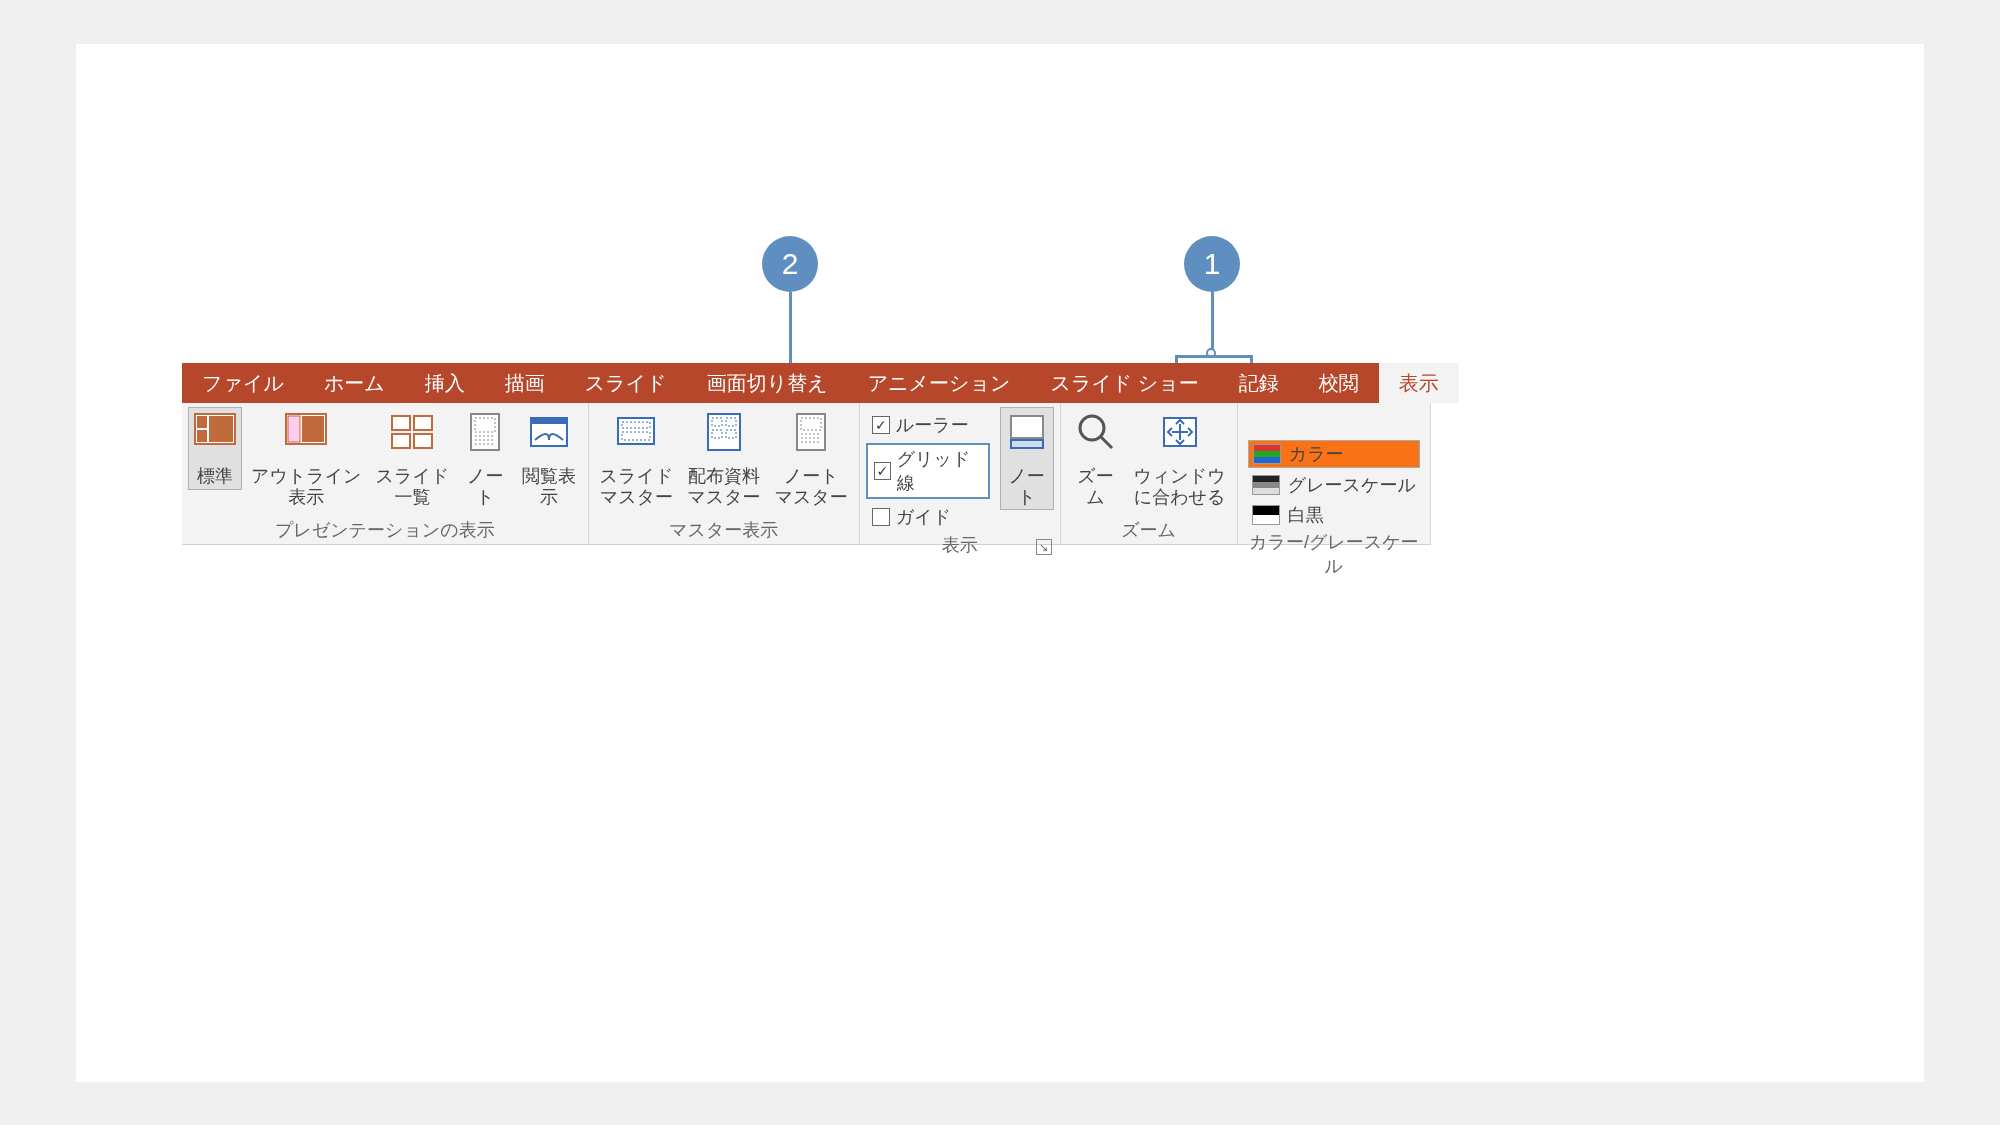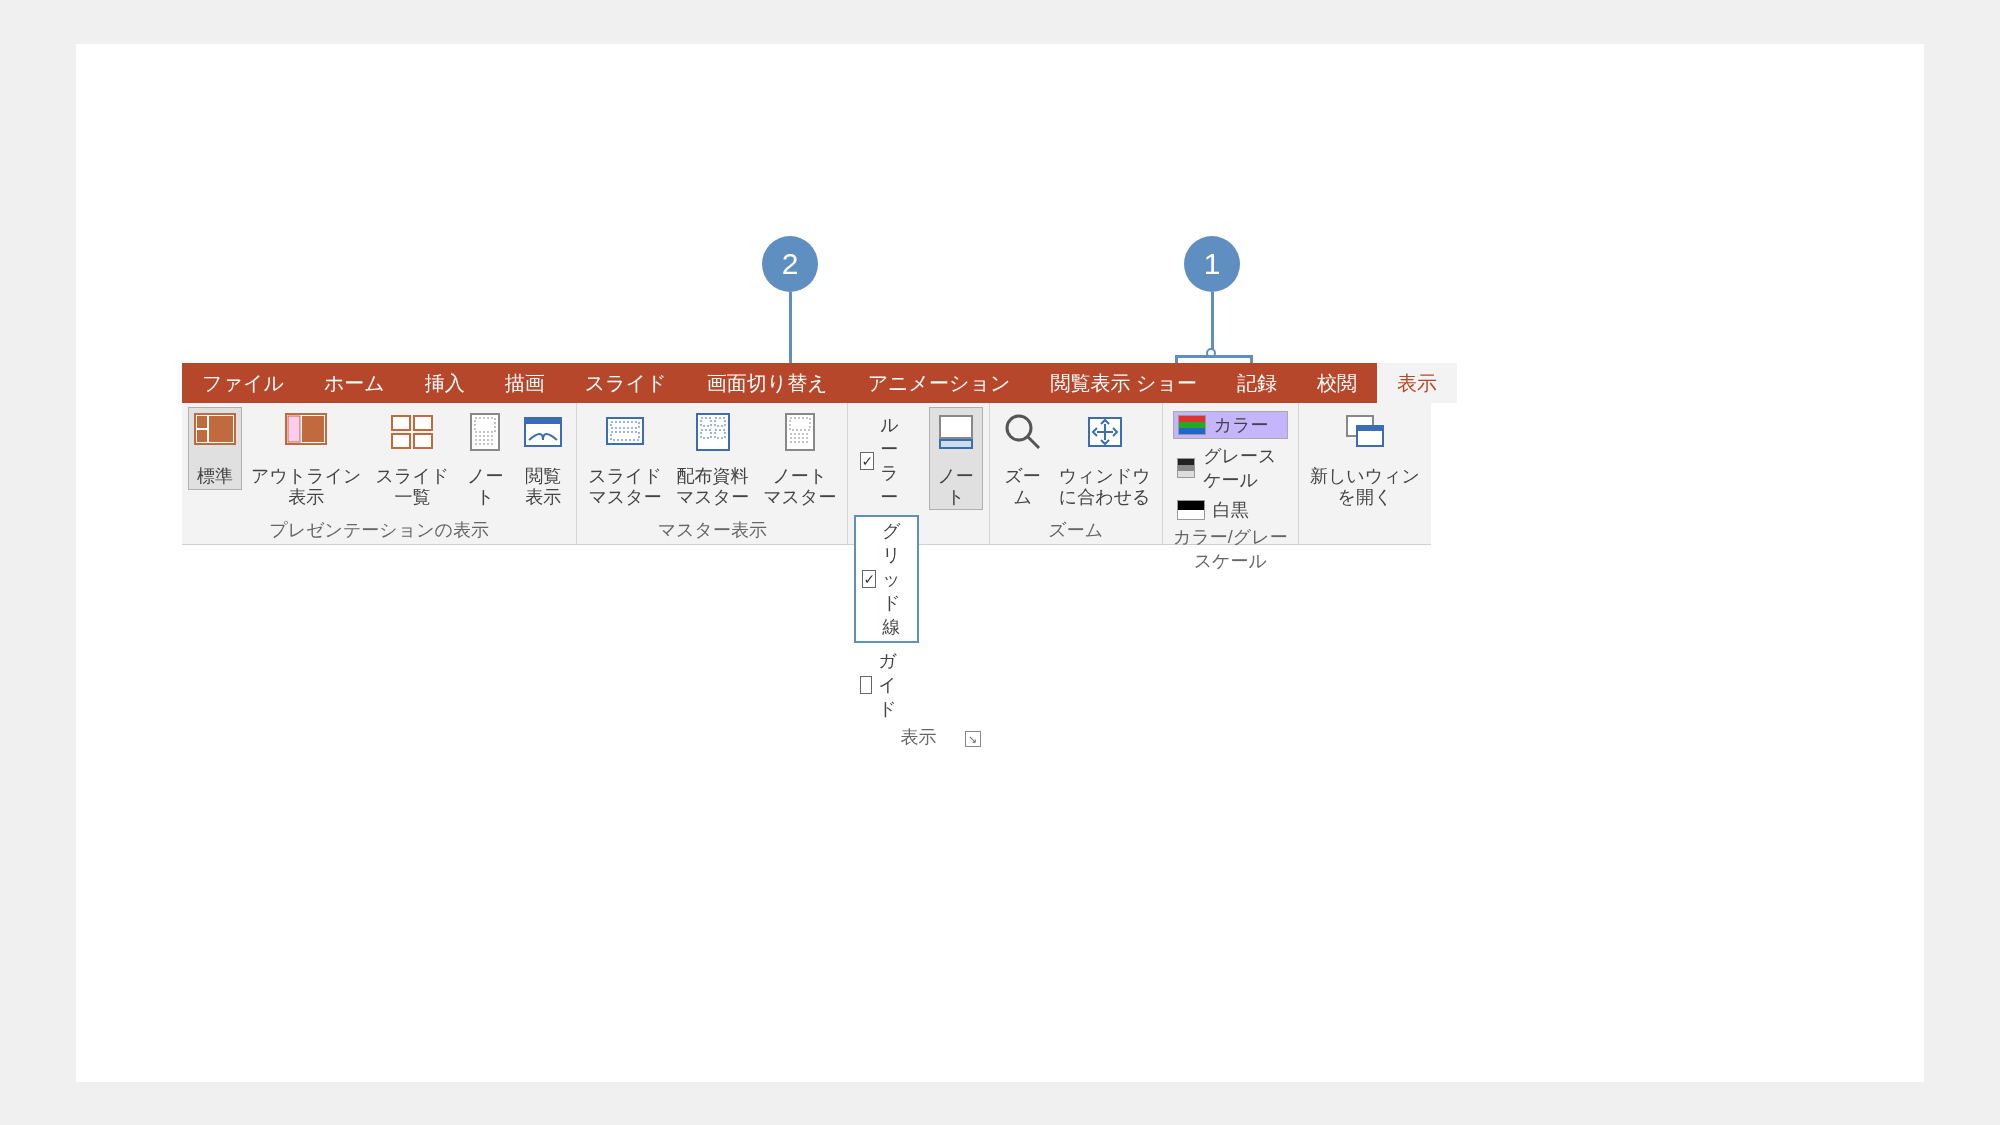--- a/index.html
+++ b/index.html
@@ -94,21 +94,21 @@
   }
   .chk-row.hl { border:2px solid #5e8fc0; background:#fff; }
   .box {
     width:18px; height:18px;
     border:1px solid #666; background:#fff;
     display:flex; align-items:center; justify-content:center;
     font-size:14px; color:#333;
   }
   .color-col { display:flex; flex-direction:column; gap:4px; padding:4px 4px 0; }
   .color-row { display:flex; align-items:center; gap:8px; cursor:pointer; padding:1px 4px;}
-  .color-row.sel { background:#c4b5fd; border:1px solid #aaa; }
+  .color-row.sel { background:#f97316; border:1px solid #aaa;margin-top:29px; }
   .swatch { width:28px; height:20px; border:1px solid #999; }
   .dlg-launcher {
     position:absolute; right:2px; bottom:2px;
     width:16px; height:16px;
     border:1px solid #888; font-size:11px;
     display:flex; align-items:center; justify-content:center;
     color:#666; cursor:pointer;
   }
   
   .callout {
@@ -175,21 +175,21 @@
       <div class="tab">
           <span>スライド</span>
         </div>
       <div class="tab">
           <span>画面切り替え</span>
         </div>
       <div class="tab">
           <span>アニメーション</span>
         </div>
       <div class="tab">
-          <span>閲覧表示 ショー</span>
+          <span>スライド ショー</span>
         </div>
       <div class="tab">
           <span>記録</span>
         </div>
       <div class="tab">
           <span>校閲</span>
         </div>
       <div class="tab active">
           <span>表示</span>
         </div>
@@ -359,30 +359,16 @@
             </div>
             <div class="color-row">
               <span class="swatch" style="background:linear-gradient(#000 50%, #fff 50%);"></span>
               <span>白黒</span>
             </div>
           </div>
         </div>
         <div class="glabel"><span>カラー/グレースケール</span></div>
       </div>
 
-      <div class="rgroup" style="border-right:none;">
-        <div class="buttons">
-          <div class="rbtn">
-            <svg class="ic" viewBox="0 0 44 44">
-                <rect x="4" y="6" width="26" height="20" fill="#fff" stroke="#888" stroke-width="2"></rect>
-                <rect x="14" y="16" width="26" height="20" fill="#fff" stroke="#3a6db5" stroke-width="2"></rect>
-                <rect x="14" y="16" width="26" height="5" fill="#3a6db5"></rect>
-              </svg>
-            <span class="lb" style="white-space:pre;">新しいウィン
-を開く</span>
-          </div>
-        </div>
-        <div class="glabel">&nbsp;</div>
-      </div>
 
     </div>
   </div>
 </div>
 
 </body></html>

